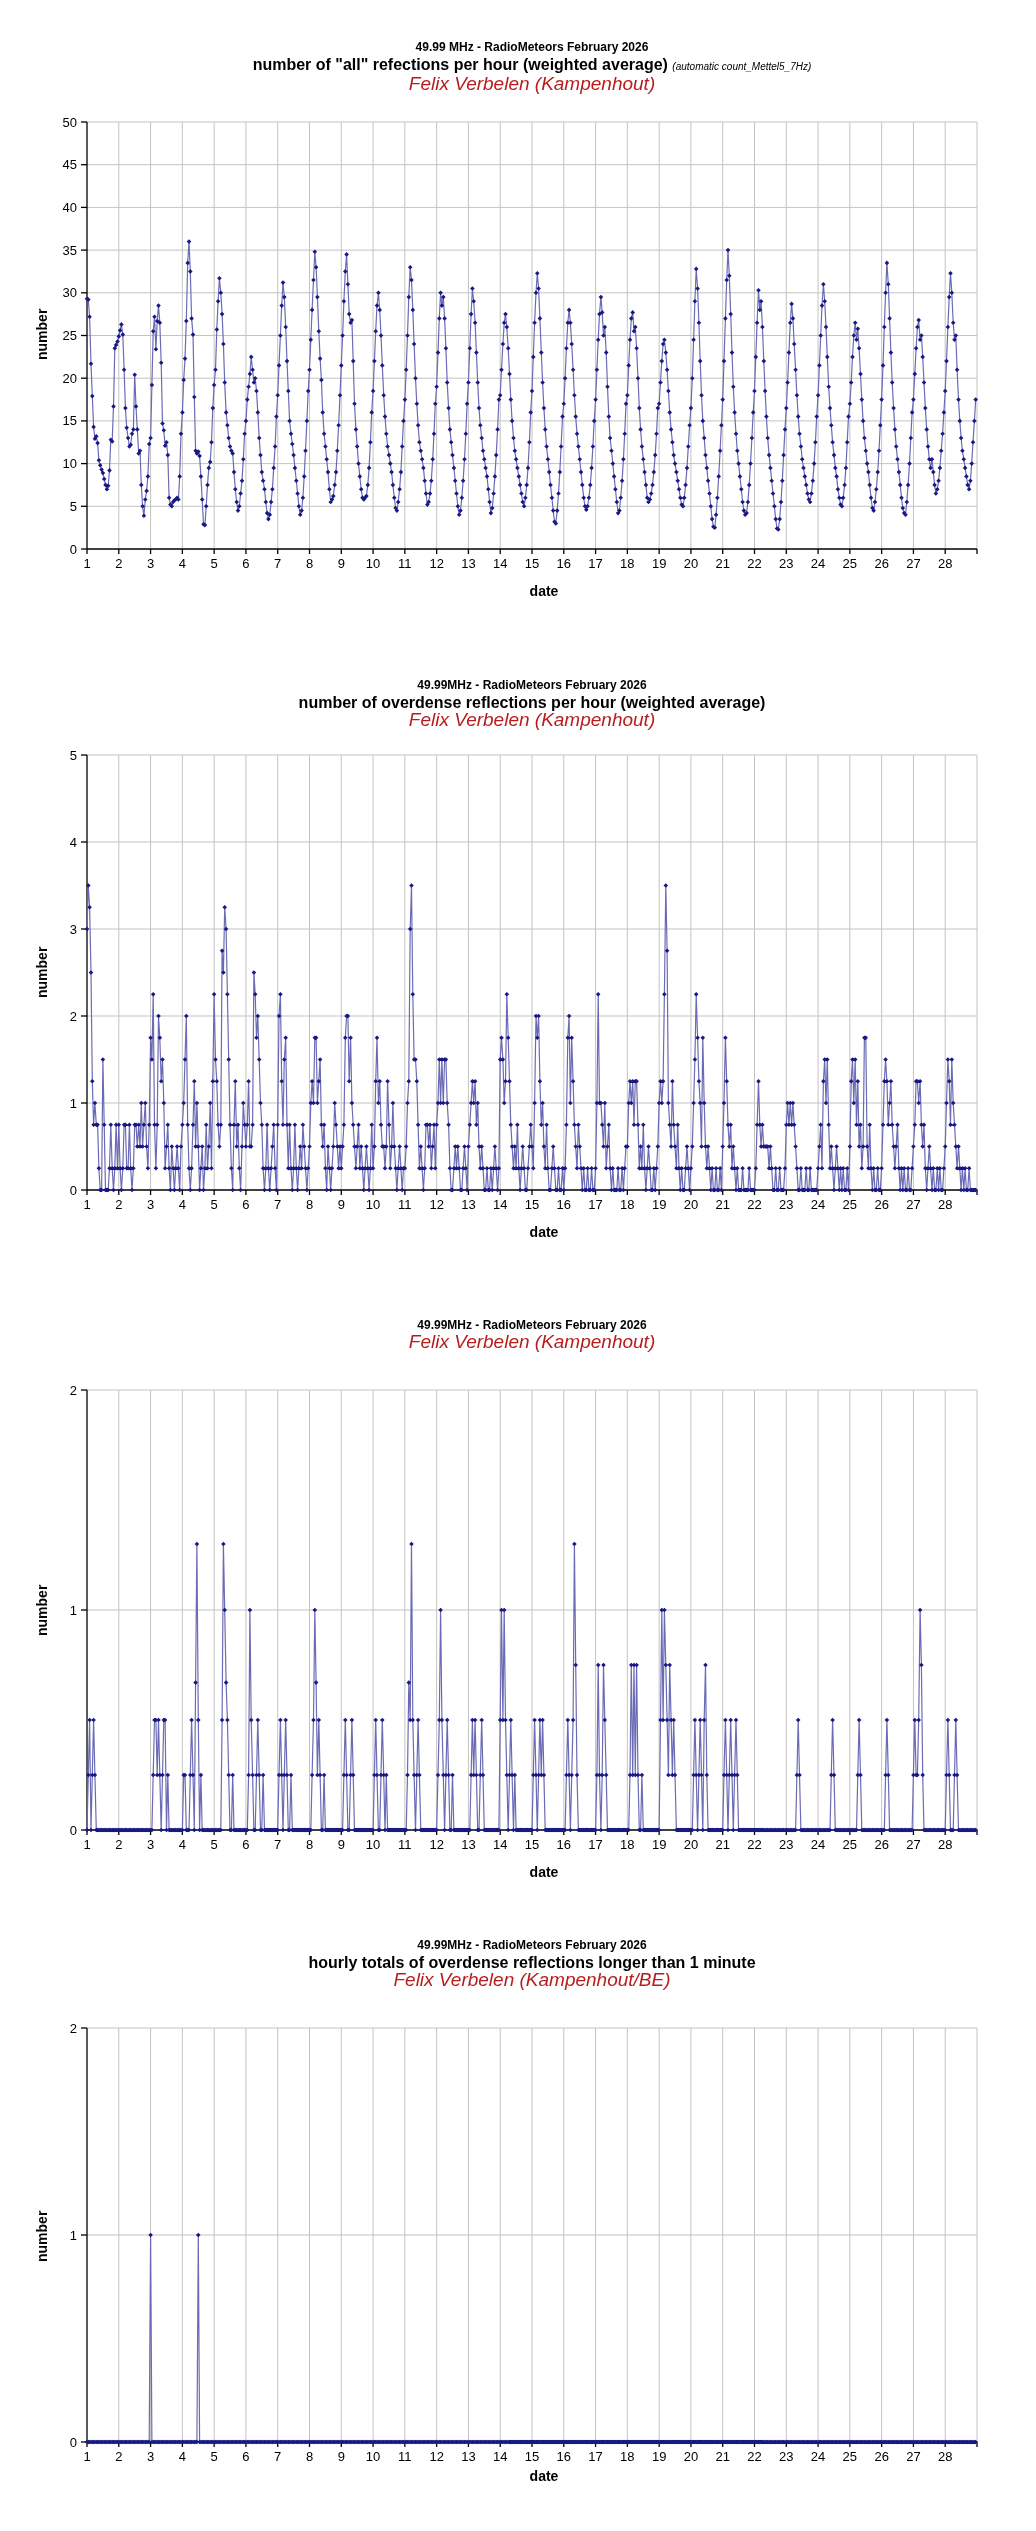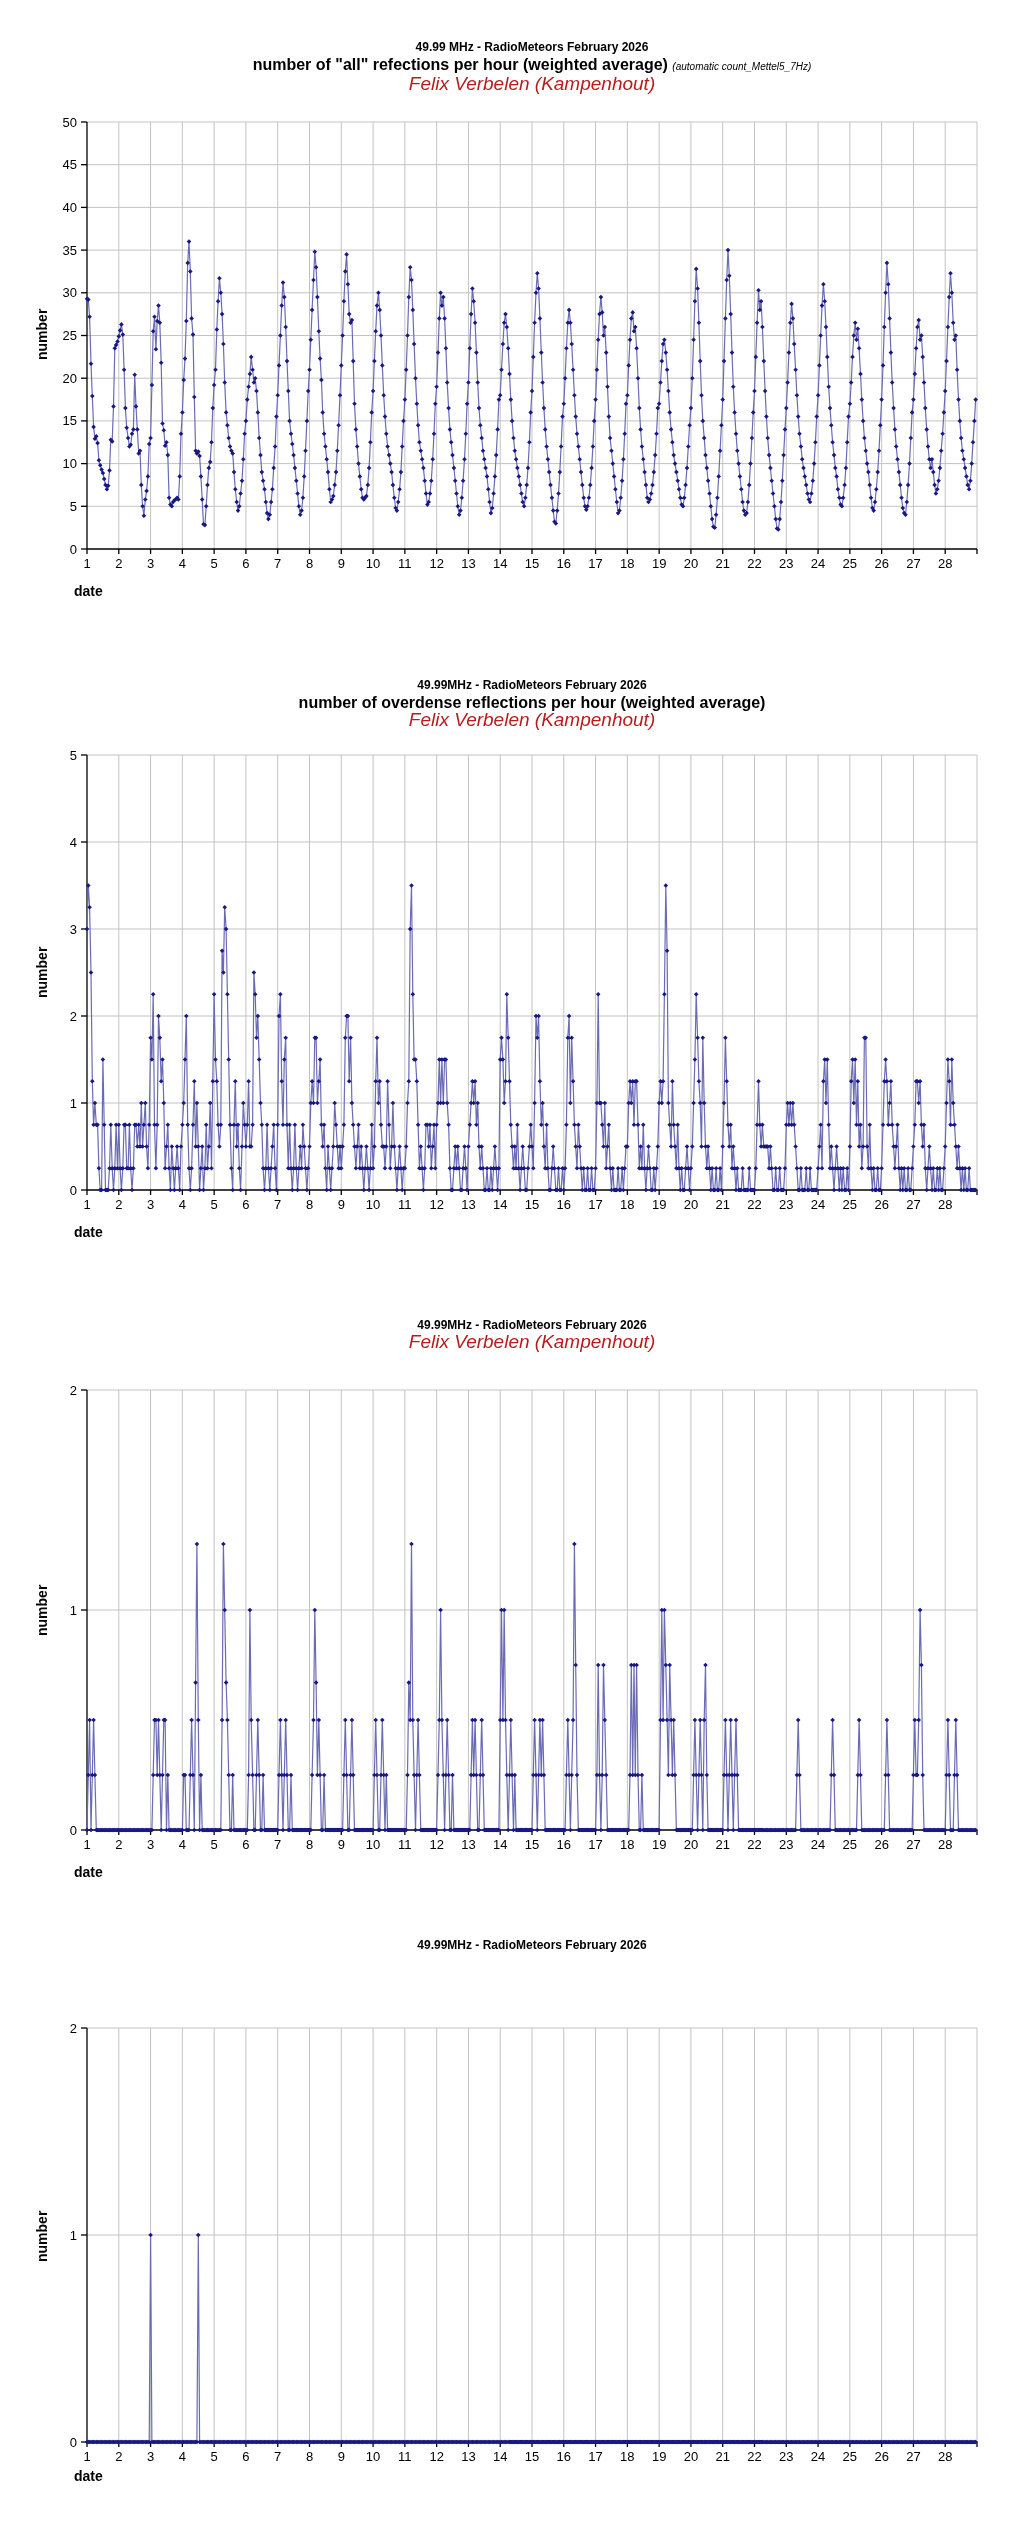--- a/index.html
+++ b/index.html
@@ -7,21 +7,21 @@
         font-family:"Liberation Sans", sans-serif;color:#000;overflow:hidden;}
   svg.canvas{position:absolute;left:0;top:0;}
   .title-block{position:absolute;left:87px;width:890px;text-align:center;}
   .t1{font-size:12px;font-weight:bold;line-height:18px;}
   .t2{font-size:16px;font-weight:bold;line-height:18px;}
   .t2 .suffix{font-size:10px;font-weight:normal;font-style:italic;}
   .t3{font-size:19px;font-style:italic;line-height:16px;color:#b91c1c;}
   .ylab{position:absolute;left:34px;width:18px;height:120px;
         writing-mode:vertical-rl;transform:rotate(180deg);
         font-size:14px;font-weight:bold;text-align:center;}
-  .xlab{position:absolute;left:74px;width:890px;text-align:left;
+  .xlab{position:absolute;left:99px;width:890px;text-align:center;
         font-size:14px;font-weight:bold;}
 </style>
 </head>
 <body>
 
 <div class="page">
 
   <svg class="canvas" id="charts-svg" width="1036" height="2531" viewBox="0 0 1036 2531">
       <g>
         <g stroke="#c3c3c3" stroke-width="1">
@@ -496,17 +496,19 @@
 
   <div class="title-block" style="top:1316px">
     <div class="t1">49.99MHz - RadioMeteors February 2026</div>
     <div class="t3">Felix Verbelen (Kampenhout)</div>
   </div>
   <div class="ylab" style="top:1550px">number</div>
   <div class="xlab" style="top:1864px">date</div>
 
   <div class="title-block" style="top:1936px">
     <div class="t1">49.99MHz - RadioMeteors February 2026</div>
+    <div class="t2">hourly totals of overdense reflections longer than 1 minute</div>
+    <div class="t3">Felix Verbelen (Kampenhout/BE)</div>
   </div>
   <div class="ylab" style="top:2176px">number</div>
   <div class="xlab" style="top:2468px">date</div>
 
 </div>
 
 </body></html>

